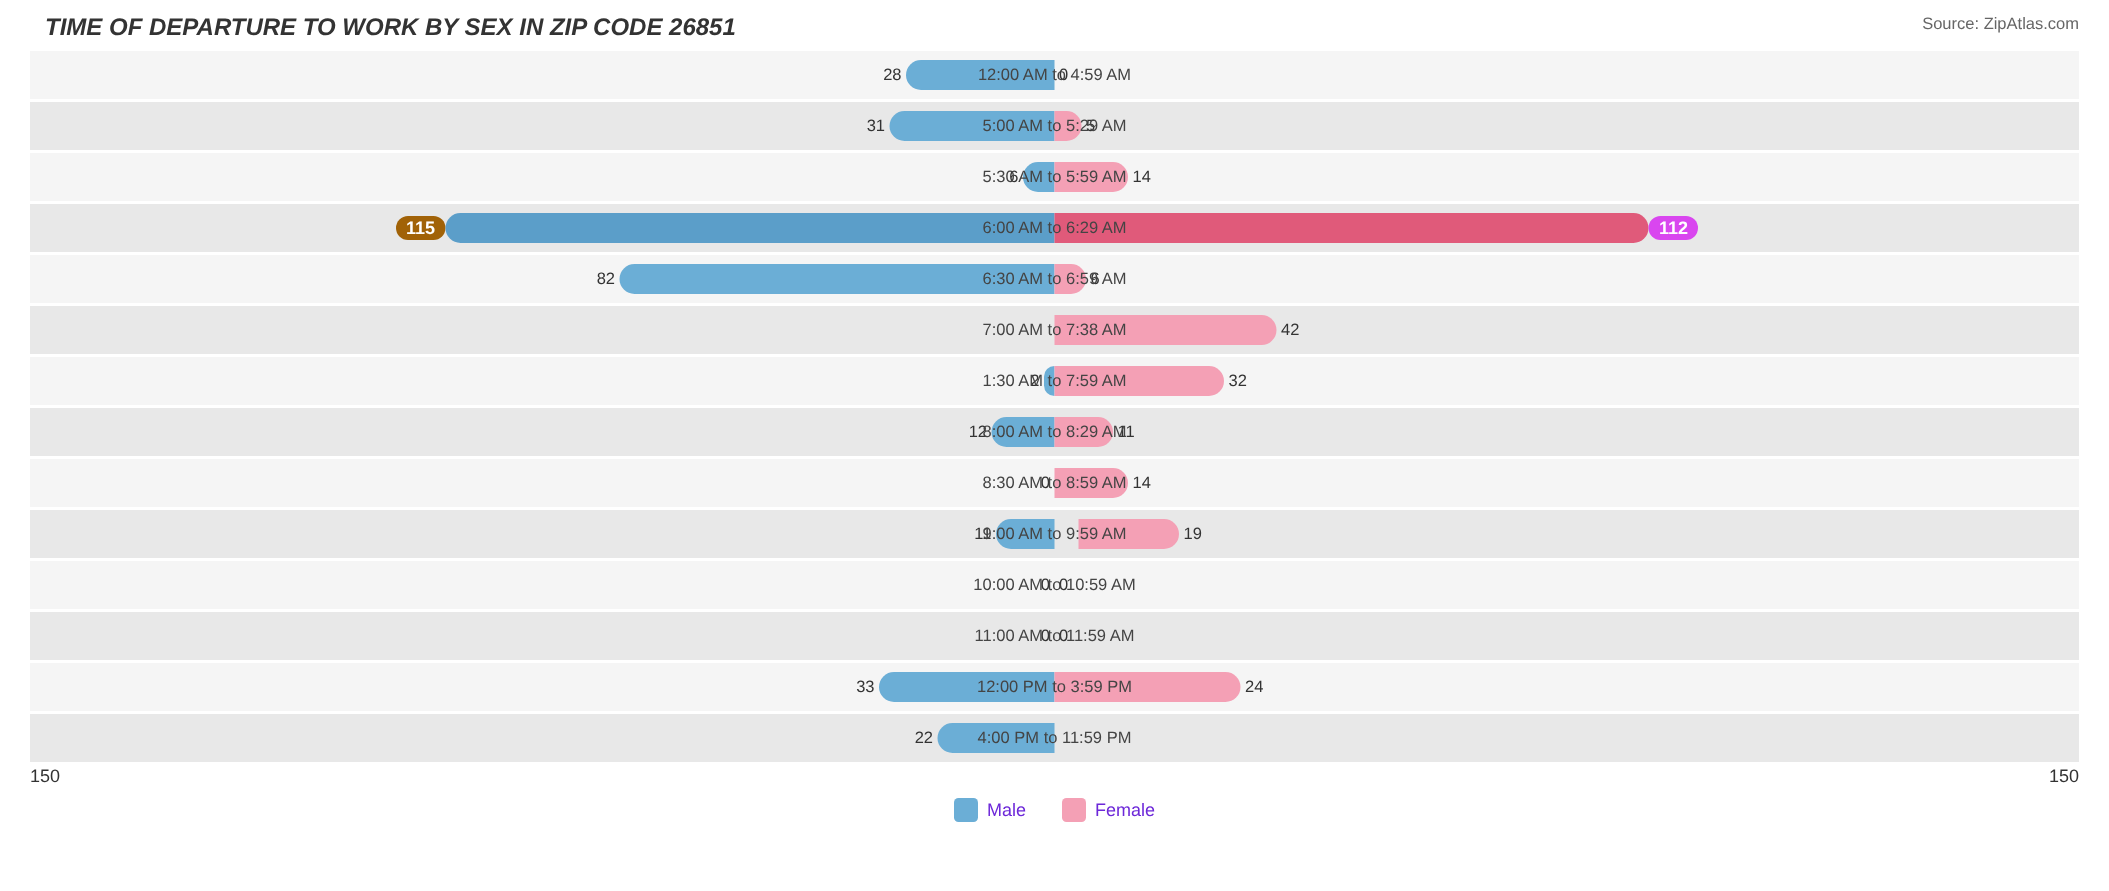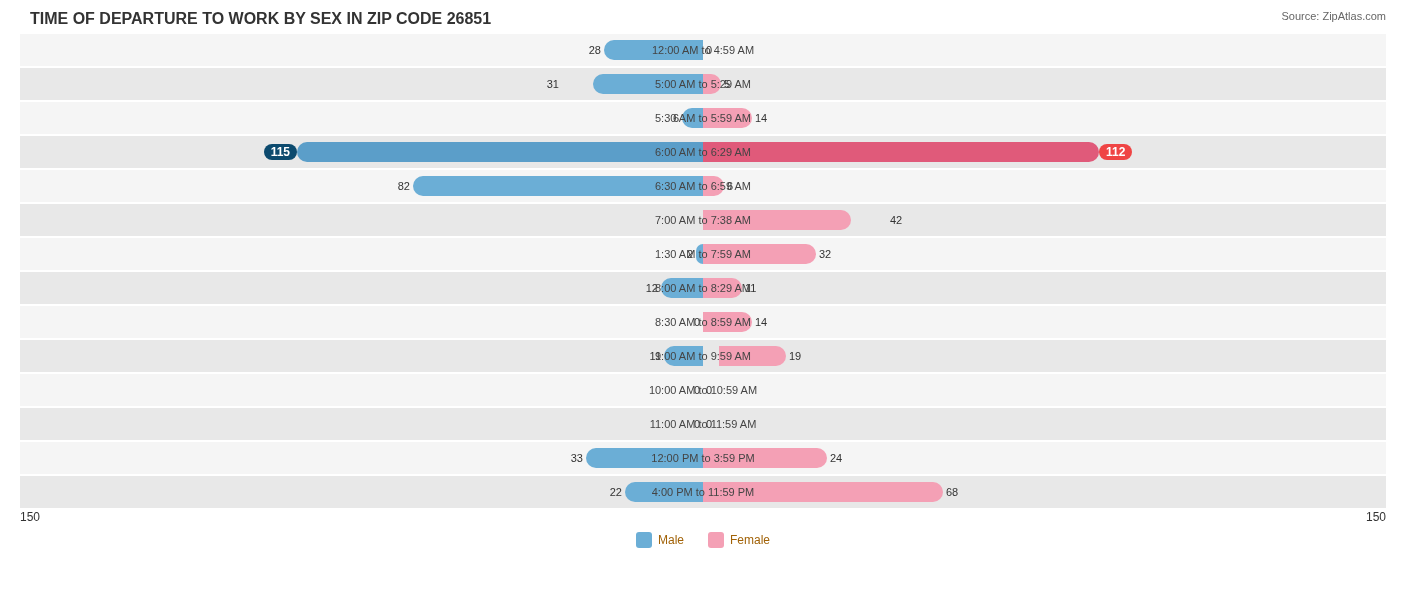--- a/index.html
+++ b/index.html
@@ -17,20 +17,21 @@
       padding: 10px 20px 40px 20px;
       position: relative;
     }
     .chart-title {
       font-size: 16px;
       font-weight: bold;
       color: #333;
       text-align: left;
       margin-bottom: 4px;
       padding-left: 10px;
+      font-style: italic;
     }
     .source-text {
       position: absolute;
       top: 10px;
       right: 20px;
       font-size: 11px;
       color: #666;
     }
     .chart-area {
       position: relative;
@@ -125,43 +126,43 @@
       flex-shrink: 0;
     }
     
     .blue-bar.highlight {
       background: #4292c6;
     }
     .pink-bar.highlight {
       background: #e05a7a;
     }
     .val-badge {
-      background: #0c4a6e;
+      background: #a16207;
       color: #fff;
       border-radius: 10px;
       padding: 1px 7px;
       font-size: 12px;
       font-weight: bold;
     }
     .val-badge.pink {
-      background: #ef4444;
+      background: #d946ef;
     }
     .legend {
       display: flex;
       justify-content: center;
       align-items: center;
       margin-top: 8px;
       gap: 24px;
     }
     .legend-item {
       display: flex;
       align-items: center;
       gap: 6px;
       font-size: 12px;
-      color: #a16207;
+      color: #6d28d9;
     }
     .legend-box {
       width: 16px;
       height: 16px;
       border-radius: 3px;
     }
   </style>
 </head>
 <body>
 
@@ -181,21 +182,21 @@
       <div class="pink-bar-wrap" style="left:50%;">
         <div class="pink-bar" style="width:0px; background:#f4a0b5;"></div>
         <span class="bar-label-pink">0</span>
       </div>
     </div>
     <div class="right-val"></div>
   </div>
       <div class="row">
     <div class="left-val"></div>
     <div class="bars-center">
-      <div class="blue-bar-wrap" style="right:50%;gap:31px;">
+      <div class="blue-bar-wrap" style="right:50%;">
         <span class="bar-label-blue">31</span>
         <div class="blue-bar" style="width:110px; background:#6baed6;"></div>
       </div>
       <div class="label-center">5:00 AM to 5:29 AM</div>
       <div class="pink-bar-wrap" style="left:50%;">
         <div class="pink-bar" style="width:18px; background:#f4a0b5;"></div>
         <span class="bar-label-pink">5</span>
       </div>
     </div>
     <div class="right-val"></div>
@@ -242,21 +243,21 @@
         <div class="pink-bar" style="width:21px; background:#f4a0b5;"></div>
         <span class="bar-label-pink">6</span>
       </div>
     </div>
     <div class="right-val"></div>
   </div>
       <div class="row">
     <div class="left-val"></div>
     <div class="bars-center">
       <div class="label-center">7:00 AM to 7:38 AM</div>
-      <div class="pink-bar-wrap" style="left:50%;gap:36px;">
+      <div class="pink-bar-wrap" style="left:50%;">
         <div class="pink-bar" style="width:148px; background:#f4a0b5;"></div>
         <span class="bar-label-pink">42</span>
       </div>
     </div>
     <div class="right-val"></div>
   </div>
       <div class="row">
     <div class="left-val"></div>
     <div class="bars-center">
       <div class="blue-bar-wrap" style="right:50%;">
@@ -362,24 +363,20 @@
     <div class="right-val"></div>
   </div>
       <div class="row">
     <div class="left-val"></div>
     <div class="bars-center">
       <div class="blue-bar-wrap" style="right:50%;">
         <span class="bar-label-blue">22</span>
         <div class="blue-bar" style="width:78px; background:#6baed6;"></div>
       </div>
       <div class="label-center">4:00 PM to 11:59 PM</div>
-      <div class="pink-bar-wrap" style="left:50%;">
-        <div class="pink-bar" style="width:240px; background:#f4a0b5;"></div>
-        <span class="bar-label-pink">68</span>
-      </div>
     </div>
     <div class="right-val"></div>
   </div>
     </div>
 
   <div style="display:flex; justify-content:space-between; padding: 0 0px; font-size:12px; color:#333; margin-top:2px;">
     <span>150</span>
     <span>150</span>
   </div>
 

